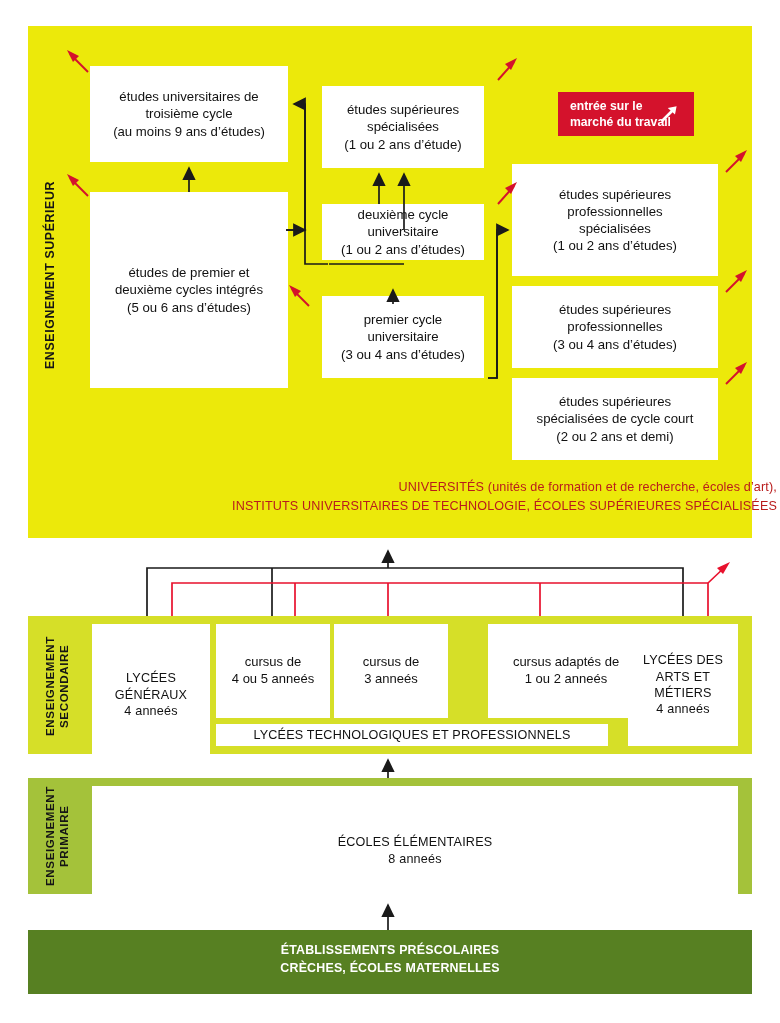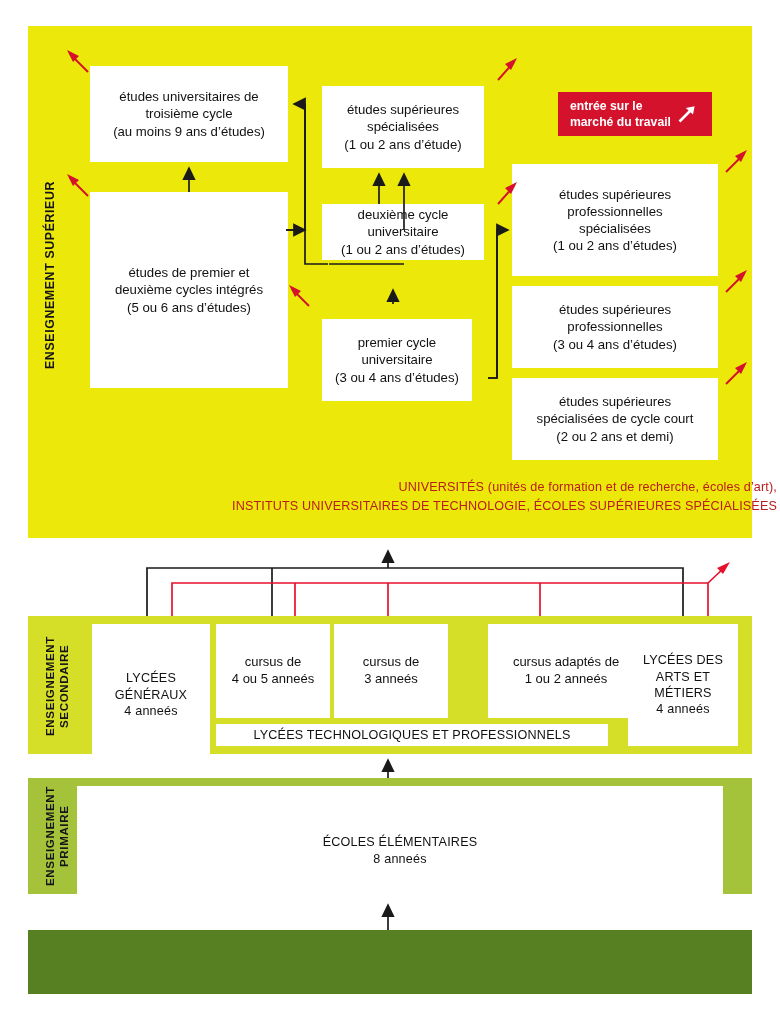--- a/index.html
+++ b/index.html
@@ -55,21 +55,21 @@
 
   #pre{left:28px;top:930px;width:724px;height:64px;background:#578022;}
   #pre-text{
     position:absolute;left:28px;top:942px;width:724px;text-align:center;
     color:#fff;font-weight:bold;font-size:12.4px;line-height:1.42;
     white-space:pre-line;letter-spacing:.2px;
   }
 
   
   #badge{
-    position:absolute;left:558px;top:92px;width:154px;height:44px;
+    position:absolute;left:558px;top:92px;width:136px;height:44px;
     background:#d4122c;color:#fff;
     display:flex;align-items:center;
     padding-left:12px;box-sizing:border-box;
   }
   #badge-text{font-weight:bold;font-size:12.2px;line-height:1.35;white-space:pre-line;}
   #badge-arrow{position:absolute;right:14px;top:11px;width:22px;height:22px;}
 
   
   #wires{position:absolute;left:0;top:0;width:780px;height:1023px;pointer-events:none;}
 </style>
@@ -91,21 +91,21 @@
 (5 ou 6 ans d’études)</div>
 
   <div class="box upper" style="left:322px;top:86px;width:162px;height:82px;">études supérieures
 spécialisées
 (1 ou 2 ans d’étude)</div>
 
   <div class="box upper" style="left:322px;top:204px;width:162px;height:56px;">deuxième cycle
 universitaire
 (1 ou 2 ans d’études)</div>
 
-  <div class="box upper" style="left:322px;top:319px;width:150px;height:82px;">premier cycle
+  <div class="box upper" style="left:322px;top:296px;width:162px;height:82px;">premier cycle
 universitaire
 (3 ou 4 ans d’études)</div>
 
   <div class="box upper" style="left:512px;top:164px;width:206px;height:112px;">études supérieures
 professionnelles
 spécialisées
 (1 ou 2 ans d’études)</div>
 
   <div class="box upper" style="left:512px;top:286px;width:206px;height:82px;">études supérieures
 professionnelles
@@ -150,24 +150,26 @@
 MÉTIERS
 4 anneés</div>
 
   <div class="box sec caps" style="left:216px;top:724px;width:392px;height:22px;">LYCÉES TECHNOLOGIQUES ET PROFESSIONNELS</div>
 
   <div class="band" id="pri"></div>
 
   <div class="band-label" id="pri-label">ENSEIGNEMENT
 PRIMAIRE</div>
 
-  <div class="box caps" style="left:77px;top:786px;width:646px;height:129px;">ÉCOLES ÉLÉMENTAIRES
+  <div class="box caps" style="left:92px;top:786px;width:646px;height:129px;">ÉCOLES ÉLÉMENTAIRES
 8 anneés</div>
 
   <div class="band" id="pre"></div>
+  <div id="pre-text">ÉTABLISSEMENTS PRÉSCOLAIRES
+CRÈCHES, ÉCOLES MATERNELLES</div>
 
   <svg id="wires" viewBox="0 0 780 1023">
     <defs>
       <marker id="blkArrow" markerWidth="9" markerHeight="9" refX="7.4" refY="4.5" orient="auto">
         <path d="M0.4,0.6 L8.4,4.5 L0.4,8.4 Z" fill="#1a1a1a"></path>
       </marker>
     </defs>
 
     <g stroke="#1a1a1a" stroke-width="1.7" fill="none" marker-end="url(#blkArrow)">
 

